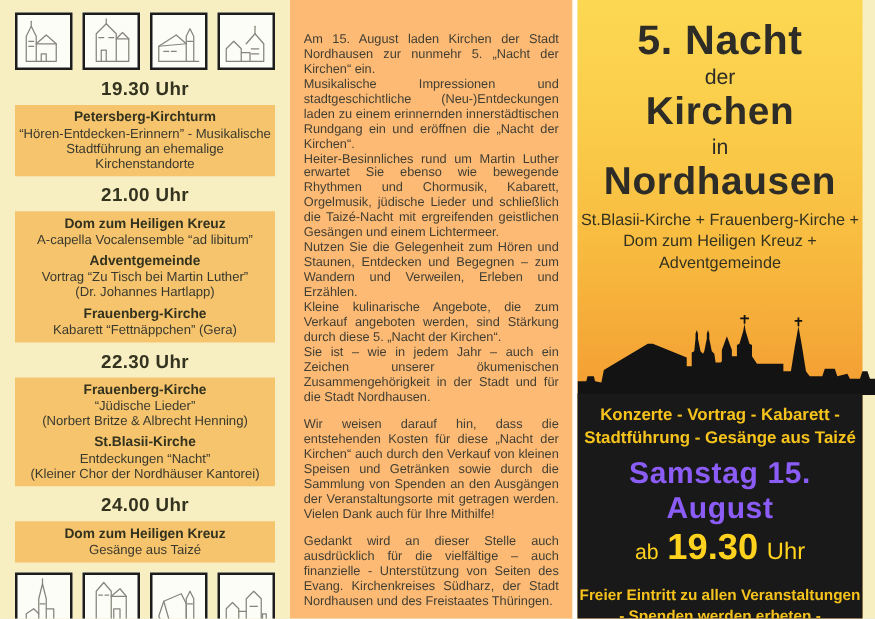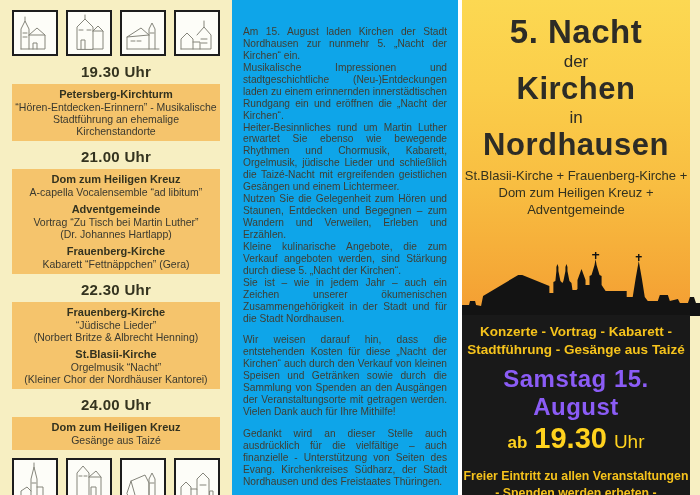--- a/index.html
+++ b/index.html
@@ -25,21 +25,21 @@
     font-size:15px;font-weight:bold;color:#34331f;margin:7px 0 4px 0;letter-spacing:.3px;
   }
   .block{
     background:#f5c46c;padding:4px 3px;font-size:10.5px;line-height:1.16;color:#3a392f;
   }
   .entry + .entry{margin-top:5px;}
   .venue{font-weight:bold;font-size:11px;color:#33321f;}
   .evline{font-size:10.5px;}
   
   .col-mid{
-    width:226px;box-sizing:border-box;background:#0ea5e9;flex:0 0 auto;
+    width:226px;box-sizing:border-box;background:#fdba74;flex:0 0 auto;
     padding:26px 11px 0 11px;color:#403e33;
   }
   .col-mid p{
     margin:0;font-size:10.2px;line-height:1.17;text-align:justify;
   }
   .col-mid p.gap{margin-top:10px;}
   
   .divider{width:4px;background:#ffffff;flex:0 0 auto;}
   
   .col-right{
@@ -52,21 +52,21 @@
   .t-small{font-size:17px;line-height:1.25;}
   .venues{margin-top:5px;font-size:13px;line-height:1.3;color:#33321f;}
   .skyline{display:block;width:238px;height:64px;margin-bottom:-1px;}
   .band{
     height:180px;box-sizing:border-box;background:#191919;text-align:center;
     padding-top:8px;color:#ffcc1a;
   }
   .prog{font-size:13.5px;font-weight:bold;line-height:1.3;color:#f6c31c;}
   .date{font-size:24px;font-weight:bold;margin-top:7px;letter-spacing:.5px;color:#8b5cf6;}
   .timeline{margin-top:1px;color:#ffd21e;display:flex;align-items:baseline;justify-content:center;gap:7px;}
-  .ab{font-size:17px;font-weight:bold;}
+  .ab{font-size:17px;font-weight:normal;}
   .tbig{font-size:29px;font-weight:bold;}
   .uhr{font-size:19px;}
   .foot{font-size:12.3px;font-weight:bold;line-height:1.4;color:#f6c31c;}
   .foot.first{margin-top:13px;}
 </style>
 </head>
 <body>
 
 <div class="flyer">
 
@@ -141,21 +141,21 @@
 
     <div class="time">22.30 Uhr</div>
     <div class="block">
       <div class="entry">
         <div class="venue">Frauenberg-Kirche</div>
         <div class="evline">“Jüdische Lieder”</div>
         <div class="evline">(Norbert Britze &amp; Albrecht Henning)</div>
       </div>
       <div class="entry">
         <div class="venue">St.Blasii-Kirche</div>
-        <div class="evline">Orgelmusik “Nacht”</div>
+        <div class="evline">Entdeckungen “Nacht”</div>
         <div class="evline">(Kleiner Chor der Nordhäuser Kantorei)</div>
       </div>
     </div>
 
     <div class="time">24.00 Uhr</div>
     <div class="block">
       <div class="entry">
         <div class="venue">Dom zum Heiligen Kreuz</div>
         <div class="evline">Gesänge aus Taizé</div>
       </div>

